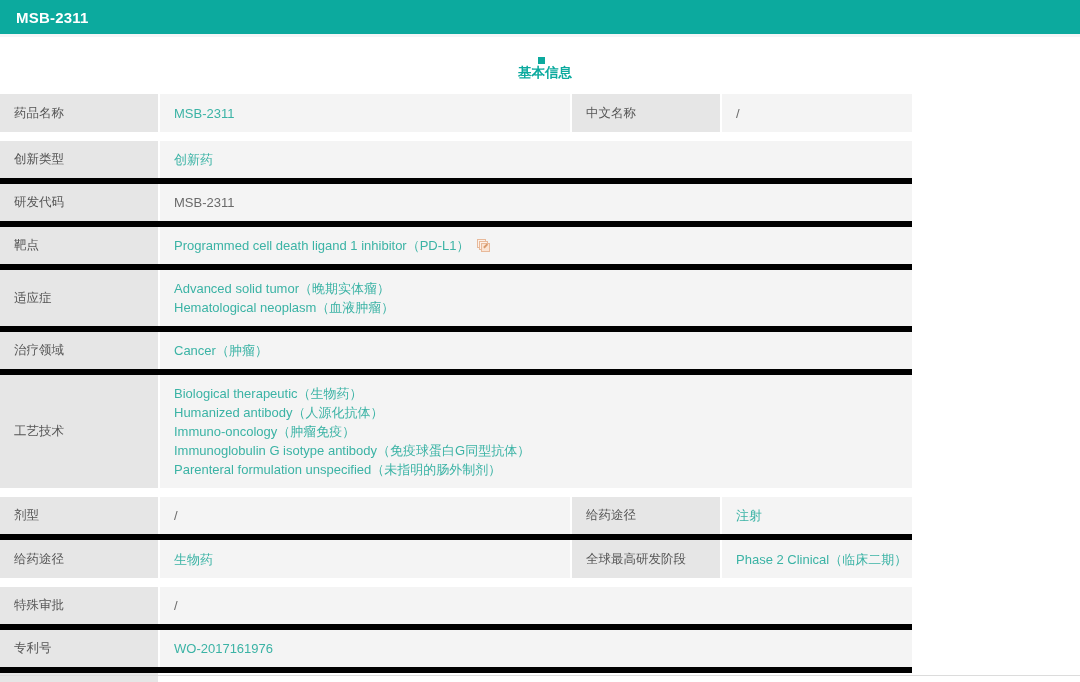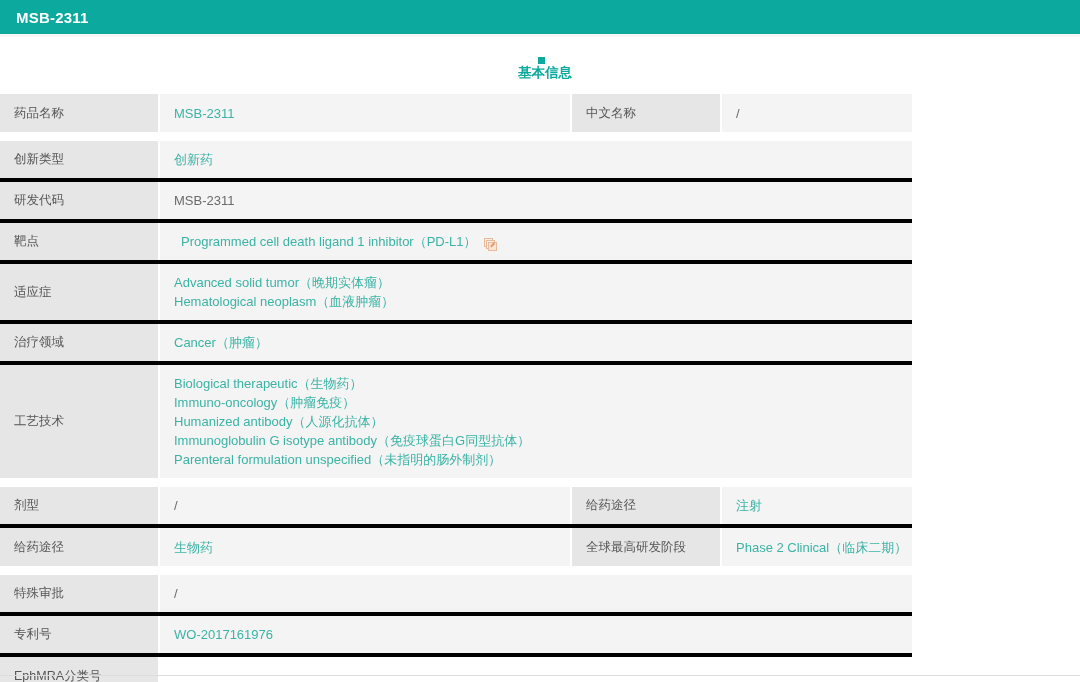--- a/index.html
+++ b/index.html
@@ -60,21 +60,21 @@
   }
 
   
   .group {
     width: 912px;
     margin-bottom: 9px;
   }
   .row {
     display: flex;
     width: 100%;
-    border-bottom: 4px solid #000000;
+    border-bottom: 6px solid #000000;
     min-height: 38px;
     box-sizing: border-box;
   }
   .row:last-child { border-bottom: none; }
 
   .cell-label {
     background: #e6e6e6;
     color: #555555;
     flex: 0 0 160px;
     width: 160px;
@@ -107,22 +107,21 @@
   .cell-value.left-wide {
     flex: 1 1 auto;
   }
 
   .v-link { color: #3bb3a5; }
   .v-plain { color: #6a6a6a; }
   .v-line { line-height: 19px; white-space: nowrap; }
 
   .with-icon {
     display: flex;
-    align-items: flex-end;
-    margin-left: 7px;
+    align-items: center;
   }
   .ext-icon {
     display: inline-block;
     margin-left: 7px;
     width: 13px;
     height: 13px;
     position: relative;
     flex: 0 0 auto;
   }
   .ext-icon .sq {
@@ -214,22 +213,22 @@
       <div class="row">
         <div class="cell-label">治疗领域</div>
         <div class="cell-value ">
           <div class="v-line v-link">Cancer（肿瘤）</div>
         </div>
       </div>
       <div class="row">
         <div class="cell-label">工艺技术</div>
         <div class="cell-value ">
           <div class="v-line v-link">Biological therapeutic（生物药）</div>
+          <div class="v-line v-link">Humanized antibody（人源化抗体）</div>
           <div class="v-line v-link">Immuno-oncology（肿瘤免疫）</div>
-          <div class="v-line v-link">Humanized antibody（人源化抗体）</div>
           <div class="v-line v-link">Immunoglobulin G isotype antibody（免疫球蛋白G同型抗体）</div>
           <div class="v-line v-link">Parenteral formulation unspecified（未指明的肠外制剂）</div>
         </div>
       </div>
     </div>
     <div class="group">
       <div class="row">
         <div class="cell-label">剂型</div>
         <div class="cell-value left-wide">
           <div class="v-line v-plain">/</div>

